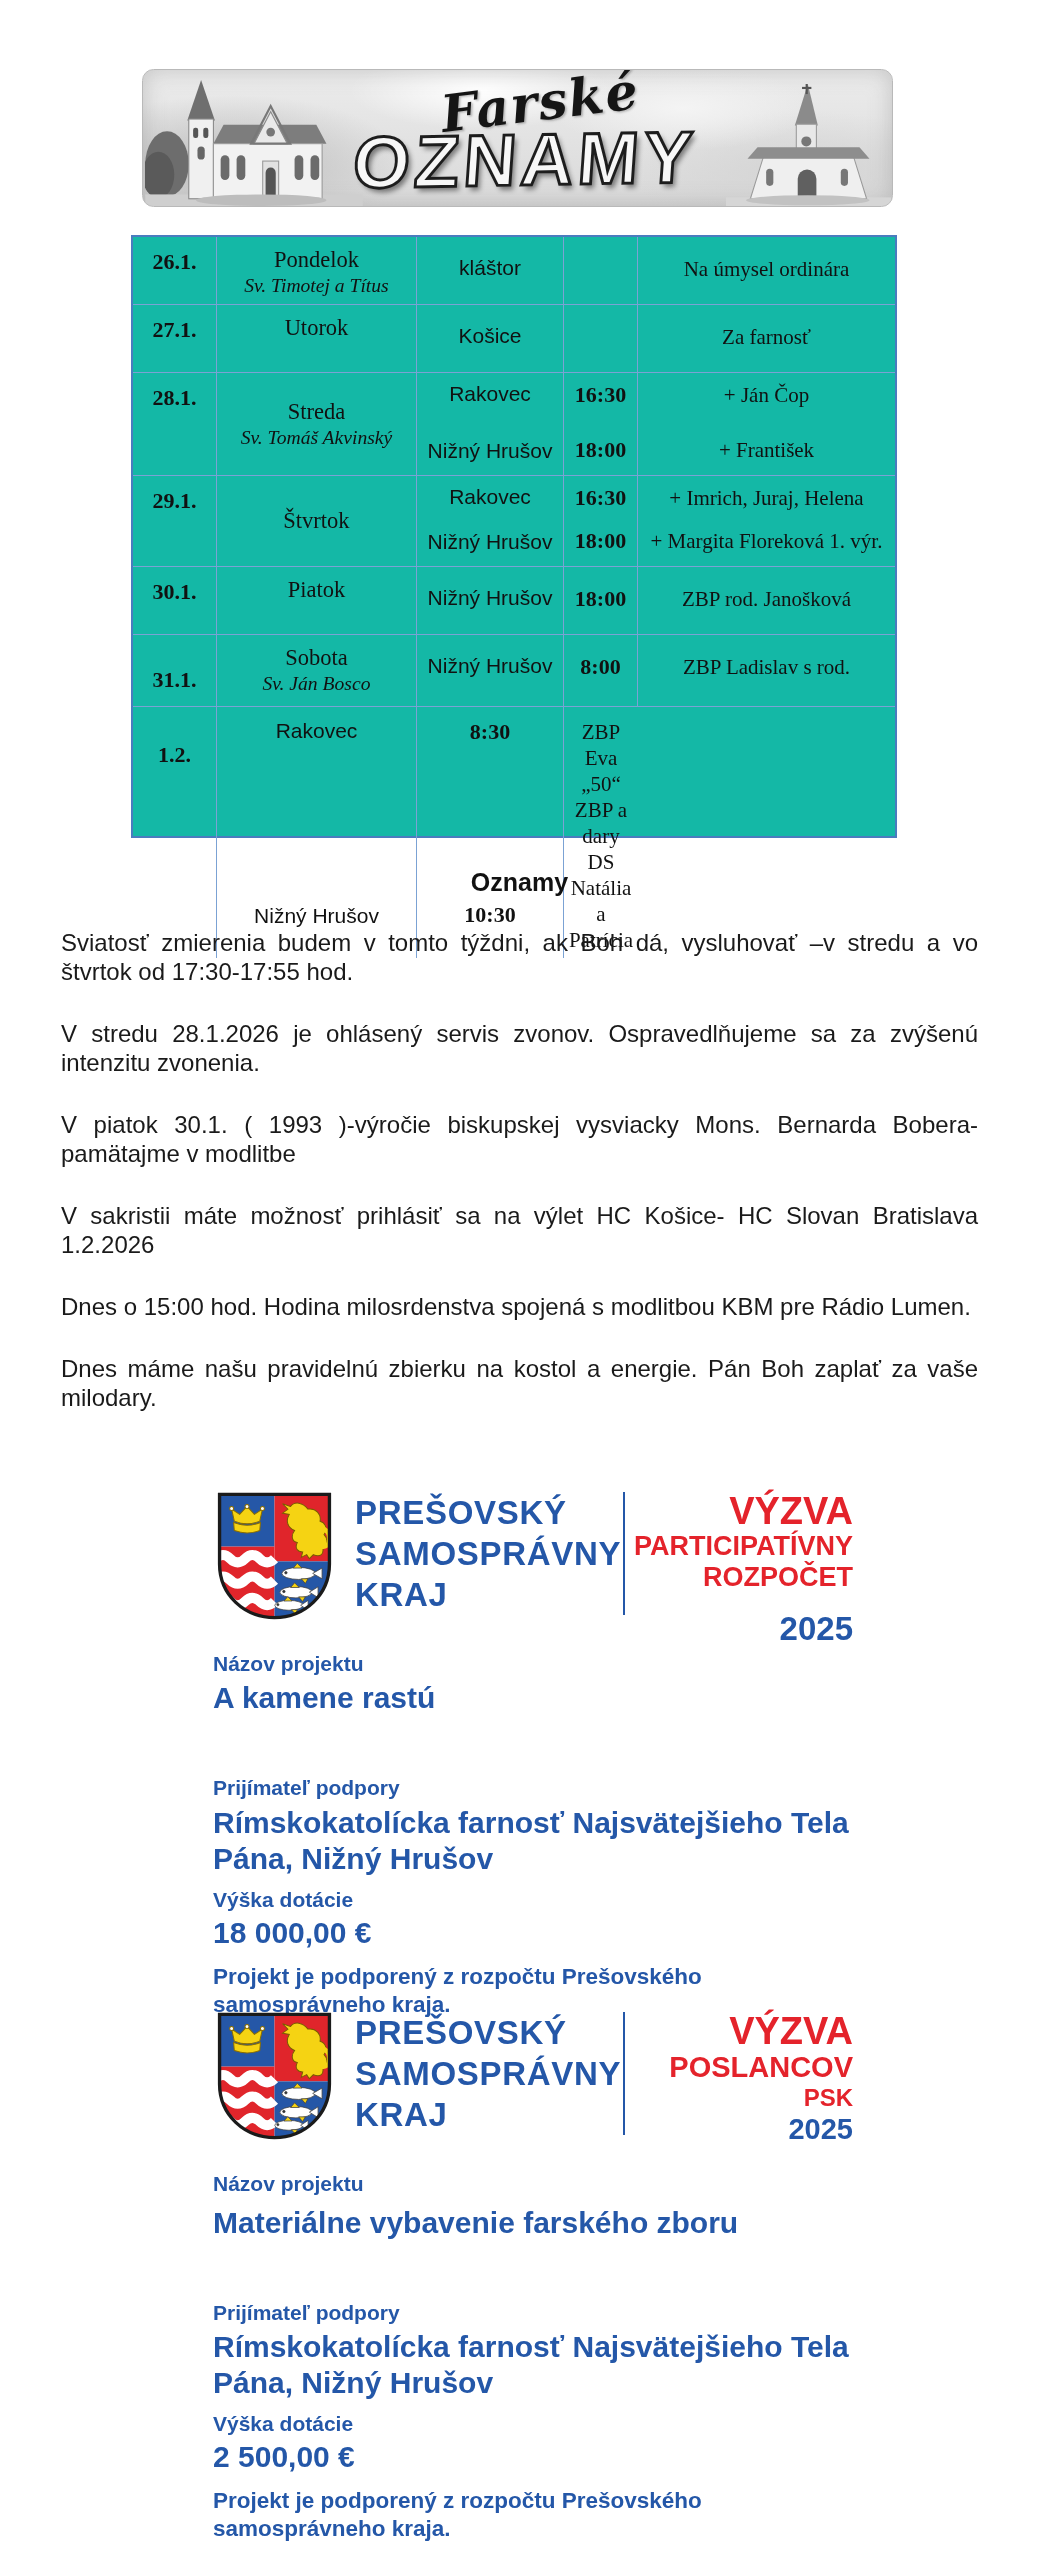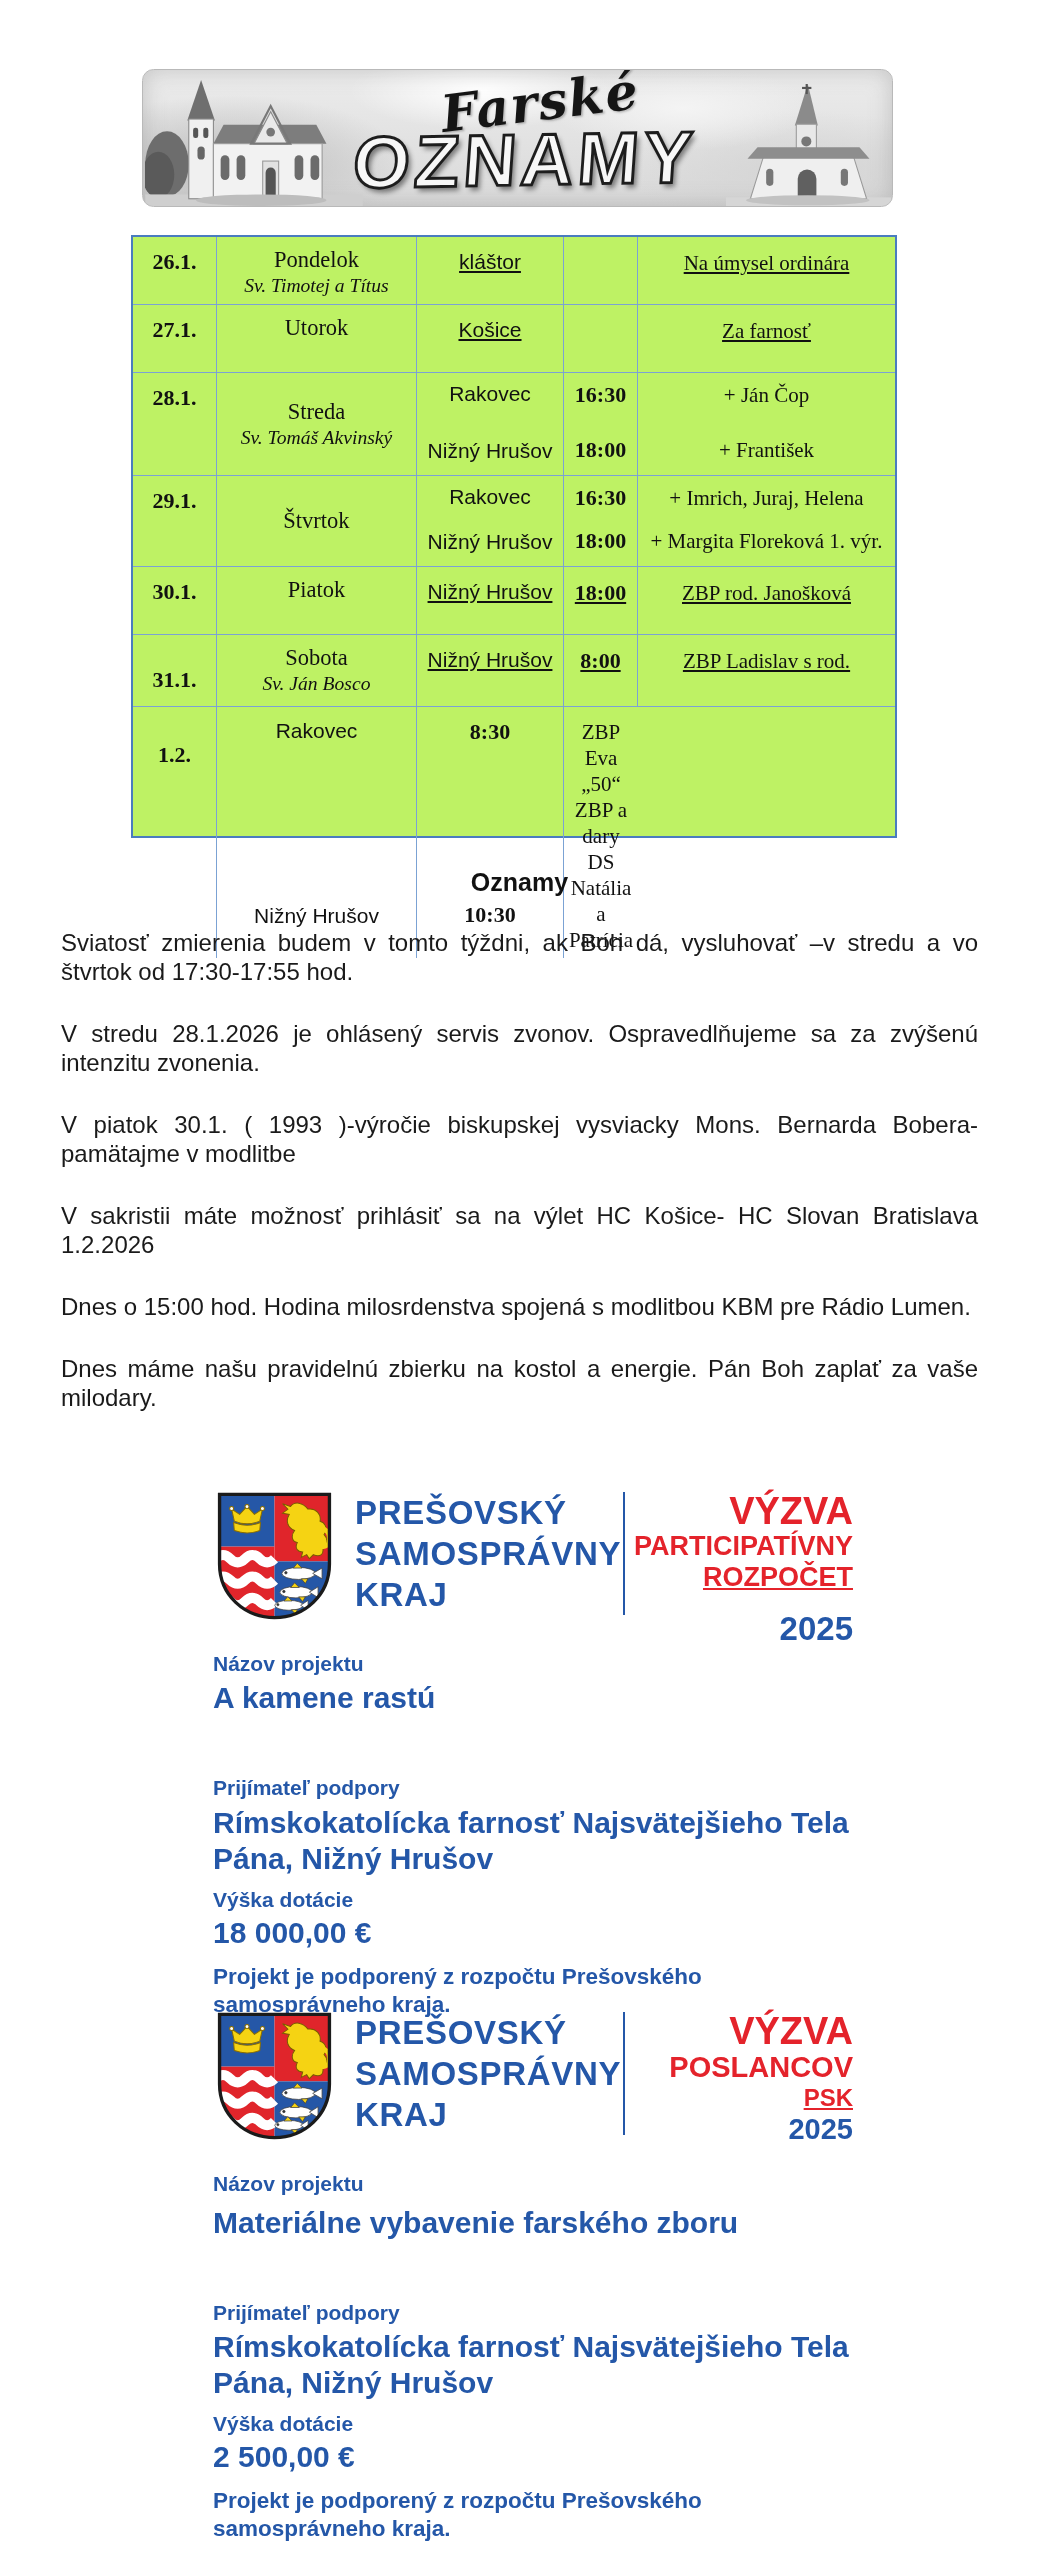--- a/index.html
+++ b/index.html
@@ -31,40 +31,40 @@
     font-size:73px;letter-spacing:4.4px;color:#f7f7f7;
     -webkit-text-stroke:2.9px #1d1d1d;
     text-shadow:3.6px 4.4px 5.8px rgba(0,0,0,.45);
   }
   .church{position:absolute;bottom:0;}
   .church-left{left:1.5px;height:129px;width:218px;}
   .church-right{right:0;height:122px;width:167px;}
   
   .schedule{
     position:absolute;top:235px;left:131px;width:766px;
-    border:2.9px solid #4A7CBF;background:#bef264;box-sizing:border-box;
+    border:2.9px solid #4A7CBF;background:#14b8a6;box-sizing:border-box;
   }
   .trow{display:grid;grid-template-columns:84px 200px 147px 74px 1fr;border-bottom:1.5px solid #7BA2D4;}
   .trow:last-child{border-bottom:none;}
   .cell{
     border-right:1.5px solid #7BA2D4;box-sizing:border-box;
     font-family:"Liberation Serif","DejaVu Serif",serif;font-size:22px;color:#111;
     display:flex;flex-direction:column;align-items:center;text-align:center;
   }
   .cell:last-child{border-right:none;}
   .r1{height:67px}.r2{height:67px}.r3{height:102px}.r4{height:90px}
   .r5{height:67px}.r6{height:71px}.r7{height:129px}
   .date{font-weight:bold;padding-top:11.6px;}
   .r6 .date{padding-top:32px;}
   .r7 .date{padding-top:35px;}
   .daycell{padding-top:10.2px;}
   .daycell.vcenter{justify-content:center;padding-top:0;align-items:center;}
   .day-name{font-weight:normal;font-size:22.5px;line-height:26px;}
   .feast{font-style:italic;font-size:19.6px;margin-top:2.2px;}
-  .pad-top{padding-top:13px;text-decoration:underline;}
+  .pad-top{padding-top:19px;}
   .placecell{font-family:"Liberation Sans","DejaVu Sans",sans-serif;font-size:21px;}
   .timecell{font-weight:bold;}
   .intentcell{padding-left:4.4px;padding-right:4.4px;font-size:21px;line-height:26px;}
   .dual{justify-content:space-between;padding-top:8.7px;padding-bottom:11.6px;}
   .r7 .dual{padding-top:11.6px;padding-bottom:30.5px;}
   .r7 .intentcell.dual{padding-bottom:5.8px;}
   .intent-narrow{max-width:182px;margin:0 auto;}
   
   .ann{position:absolute;top:868px;left:61px;width:917px;}
   .ann-heading{text-align:center;font-weight:bold;font-size:25px;color:#111;}
@@ -74,21 +74,21 @@
   .grant{position:absolute;left:213px;width:640px;color:#2457A8;}
   .grant1{top:1485px;}
   .grant2{top:2005px;}
   .logo-row{position:relative;height:138px;}
   .crest{position:absolute;left:0;top:4.4px;width:123px;height:134px;}
   .org{position:absolute;left:142px;top:7.3px;font-weight:bold;font-size:33px;line-height:41px;letter-spacing:0.7px;color:#2457A8;}
   .vdivider{position:absolute;left:410px;top:7.3px;width:2.2px;height:123px;background:#2457A8;}
   .call{position:absolute;right:0;top:5.8px;text-align:right;font-weight:bold;color:#E4232B;}
   .call-l1{font-size:38px;line-height:40px;}
   .call-l2{font-size:27px;line-height:31px;}
-  .call-l3{font-size:27px;line-height:31px;text-decoration:underline;}
+  .call-l3{font-size:27px;line-height:31px;}
   .call-year{font-size:33px;color:#2457A8;}
   .grant1 .call-year{margin-top:17.4px;}
   .grant2 .call-l2{font-size:29px;line-height:33px;}
   .grant2 .call-l3{font-size:24px;line-height:28px;}
   .grant2 .call-year{font-size:29px;margin-top:1.5px;}
   .g-label{font-weight:bold;font-size:21px;line-height:25px;}
   .project-label{margin-top:28px;}
   .project-name{font-weight:bold;font-size:30px;line-height:35px;margin-top:4.4px;}
   .grant2 .project-name{margin-top:8.7px;}
   .recipient-label{margin-top:60px;}

